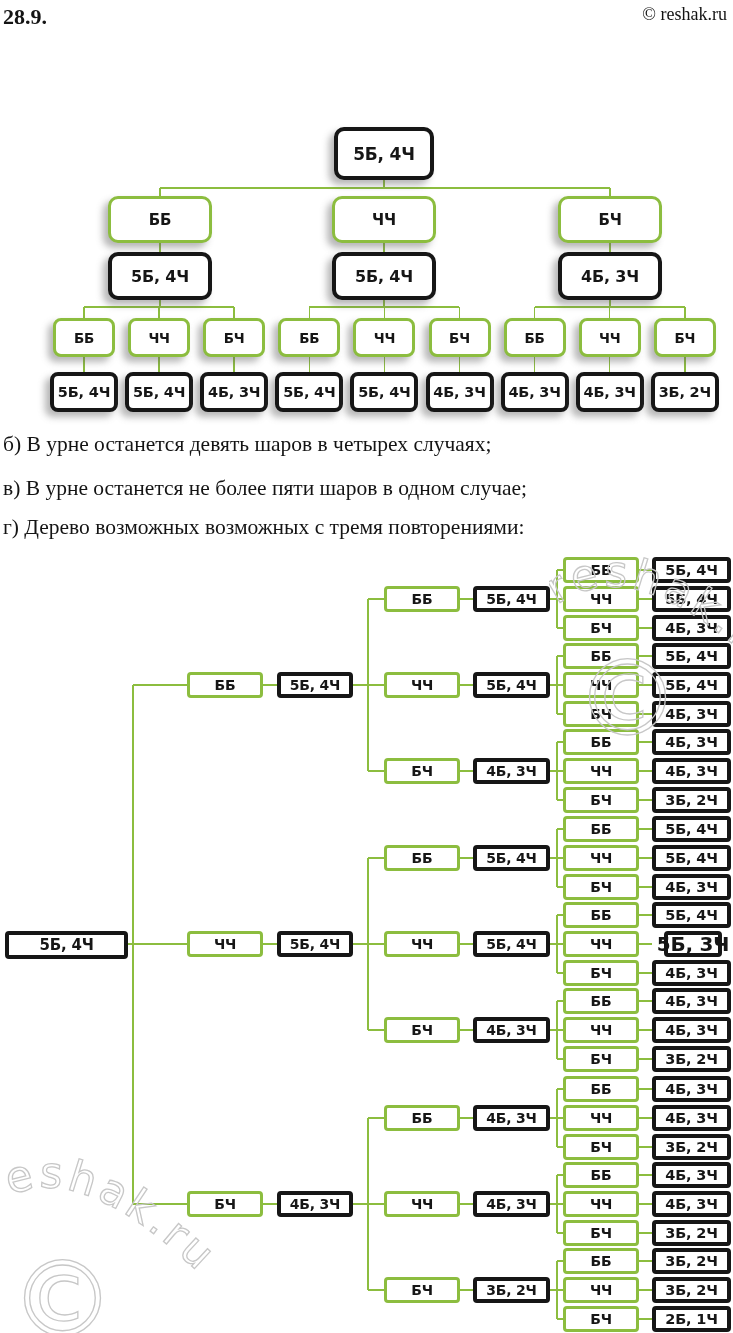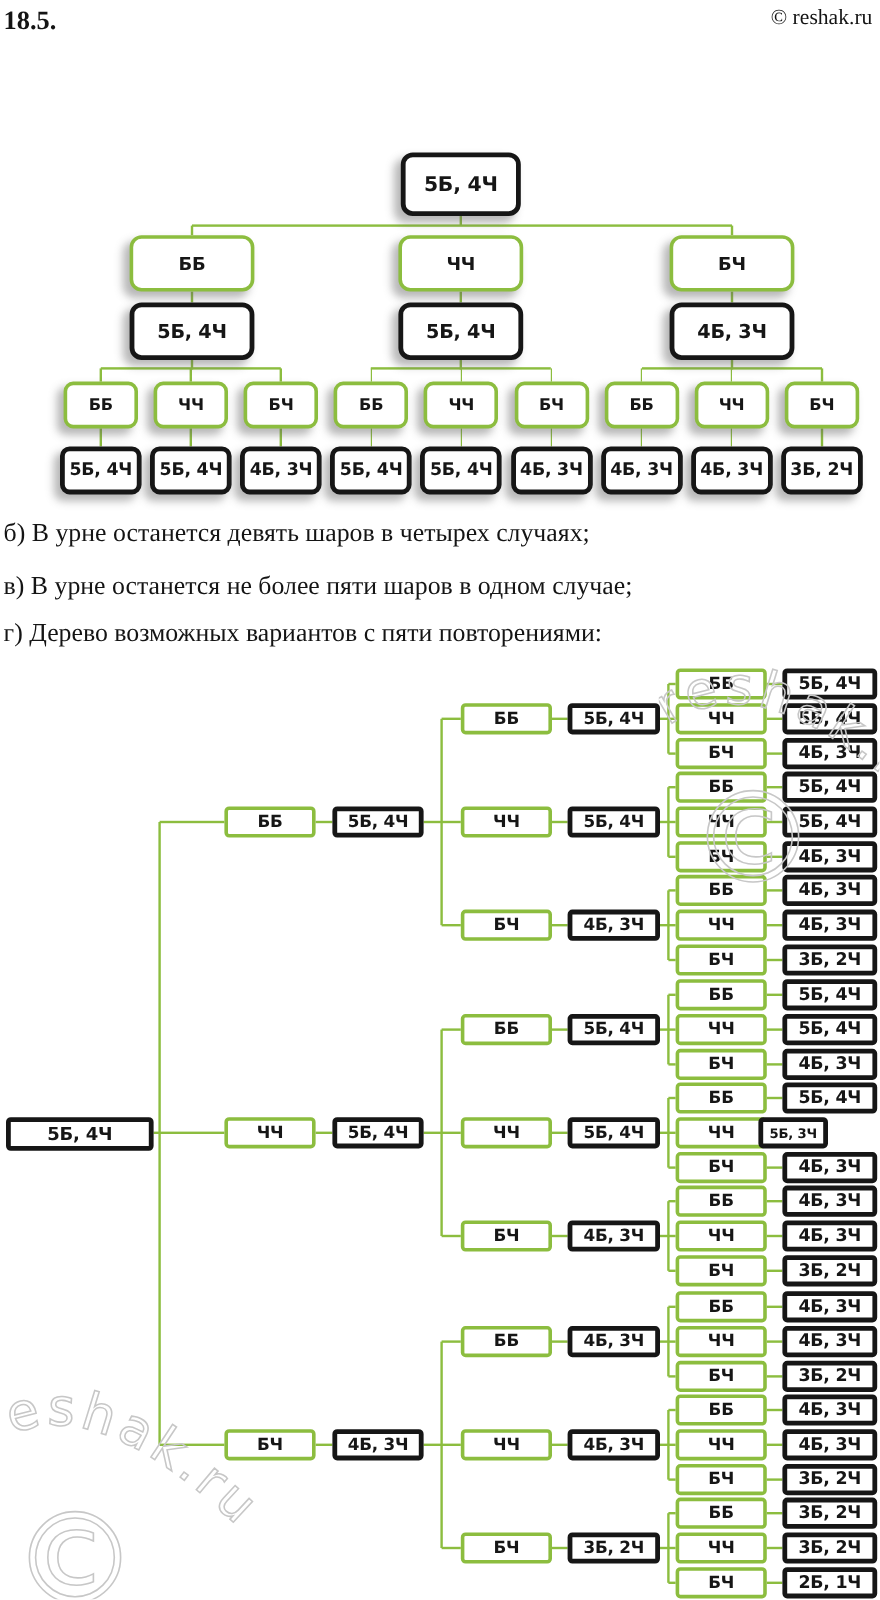--- a/index.html
+++ b/index.html
@@ -20,25 +20,25 @@
   .conn{position:absolute;background:var(--green,#8CBD3F);z-index:1}
   .wm{position:absolute;z-index:6;pointer-events:none}
   .wm text{fill:none;stroke:var(--wmcol,#c7c7c7);stroke-width:1.3px;
            font-family:"DejaVu Sans",sans-serif}
 </style>
 </head>
 <body>
 
 <div id="canvas">
 
-  <div class="txt bold" style="left:3px;top:4px;font-size:22px">18.5.</div>
+  <div class="txt bold" style="left:3px;top:4px;font-size:22px">28.9.</div>
   <div class="txt" style="right:6px;top:4px;font-size:18px">© reshak.ru</div>
   <div class="txt" style="left:3px;top:432px;font-size:21.5px">б) В урне останется девять шаров в четырех случаях;</div>
   <div class="txt" style="left:3px;top:476px;font-size:21.5px">в) В урне останется не более пяти шаров в одном случае;</div>
-  <div class="txt" style="left:3px;top:515px;font-size:21.5px">г) Дерево возможных вариантов с пяти повторениями:</div>
+  <div class="txt" style="left:3px;top:515px;font-size:21.5px">г) Дерево возможных возможных с тремя повторениями:</div>
 
   <div id="tree1" class="tree">
       <div class="box k t1" style="left: 334px; top: 127px; width: 100px; height: 53px; font-size: 17px;">5Б, 4Ч</div>
       <div class="conn" style="left: 383.2px; top: 180px; width: 1.6px; height: 8px;"></div>
       <div class="conn" style="left: 160px; top: 187.2px; width: 450px; height: 1.6px;"></div>
       <div class="conn" style="left: 159.2px; top: 188px; width: 1.6px; height: 8px;"></div>
       <div class="conn" style="left: 609.2px; top: 188px; width: 1.6px; height: 8px;"></div>
       <div class="box g t1" style="left: 108px; top: 196px; width: 104px; height: 47px; font-size: 15px;">ББ</div>
       <div class="conn" style="left: 159.2px; top: 243px; width: 1.6px; height: 9px;"></div>
       <div class="box k t1" style="left: 108px; top: 252px; width: 104px; height: 48px; font-size: 16px;">5Б, 4Ч</div>
@@ -185,21 +185,21 @@
       <div class="box k t2" style="left: 473px; top: 931px; width: 77px; height: 26px; font-size: 14px;">5Б, 4Ч</div>
       <div class="conn" style="left: 550px; top: 943.2px; width: 7px; height: 1.6px;"></div>
       <div class="conn" style="left: 556.2px; top: 915px; width: 1.6px; height: 58px;"></div>
       <div class="conn" style="left: 557px; top: 914.2px; width: 6px; height: 1.6px;"></div>
       <div class="box g t2" style="left: 563px; top: 902px; width: 76px; height: 26px; font-size: 14px;">ББ</div>
       <div class="conn" style="left: 639px; top: 914.2px; width: 13px; height: 1.6px;"></div>
       <div class="box k t2" style="left: 652px; top: 902px; width: 79px; height: 26px; font-size: 14.5px;">5Б, 4Ч</div>
       <div class="conn" style="left: 557px; top: 943.2px; width: 6px; height: 1.6px;"></div>
       <div class="box g t2" style="left: 563px; top: 931px; width: 76px; height: 26px; font-size: 14px;">ЧЧ</div>
       <div class="conn" style="left: 639px; top: 943.2px; width: 13px; height: 1.6px;"></div>
-      <div class="box k t2" style="left: 632px; top: 931px; width: 58px; height: 26px; font-size: 11px;">5Б, 3Ч</div>
+      <div class="box k t2" style="left: 664px; top: 931px; width: 58px; height: 26px; font-size: 20px;">5Б, 3Ч</div>
       <div class="conn" style="left: 557px; top: 972.2px; width: 6px; height: 1.6px;"></div>
       <div class="box g t2" style="left: 563px; top: 960px; width: 76px; height: 26px; font-size: 14px;">БЧ</div>
       <div class="conn" style="left: 639px; top: 972.2px; width: 13px; height: 1.6px;"></div>
       <div class="box k t2" style="left: 652px; top: 960px; width: 79px; height: 26px; font-size: 14.5px;">4Б, 3Ч</div>
       <div class="conn" style="left: 368px; top: 1029.2px; width: 16px; height: 1.6px;"></div>
       <div class="box g t2" style="left: 384px; top: 1017px; width: 76px; height: 26px; font-size: 14px;">БЧ</div>
       <div class="conn" style="left: 460px; top: 1029.2px; width: 13px; height: 1.6px;"></div>
       <div class="box k t2" style="left: 473px; top: 1017px; width: 77px; height: 26px; font-size: 14px;">4Б, 3Ч</div>
       <div class="conn" style="left: 550px; top: 1029.2px; width: 7px; height: 1.6px;"></div>
       <div class="conn" style="left: 556.2px; top: 1001px; width: 1.6px; height: 58px;"></div>

